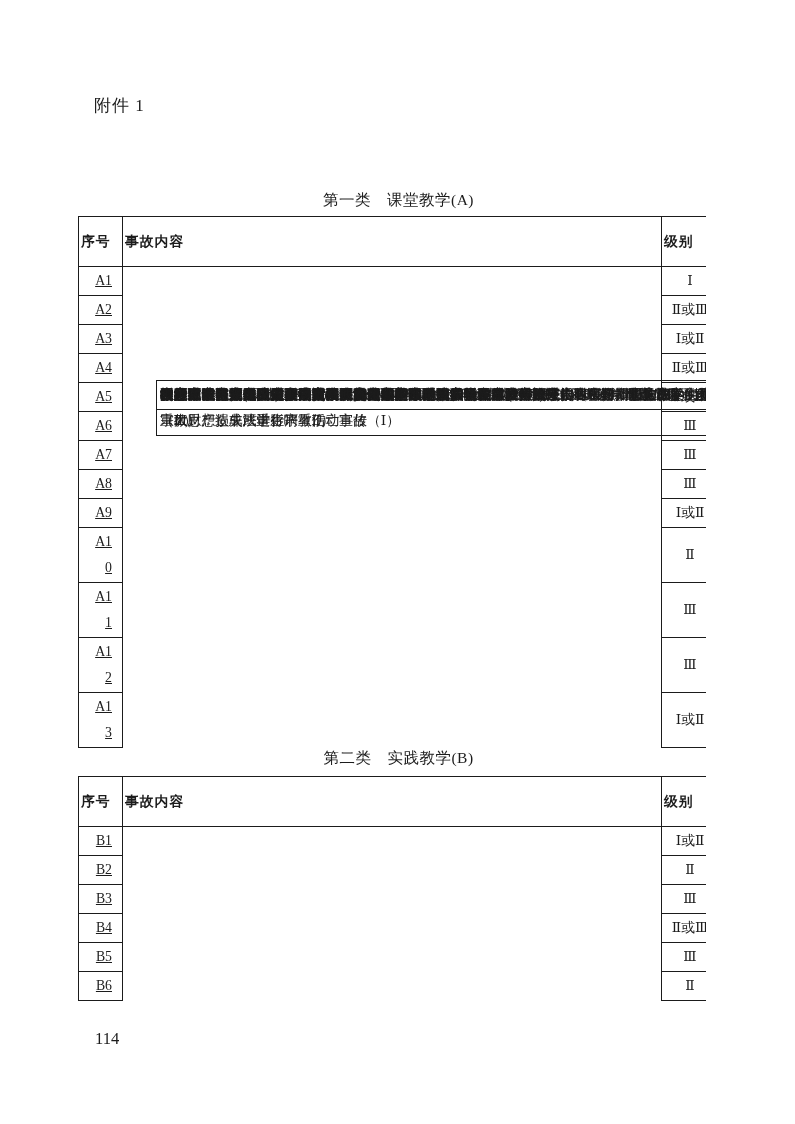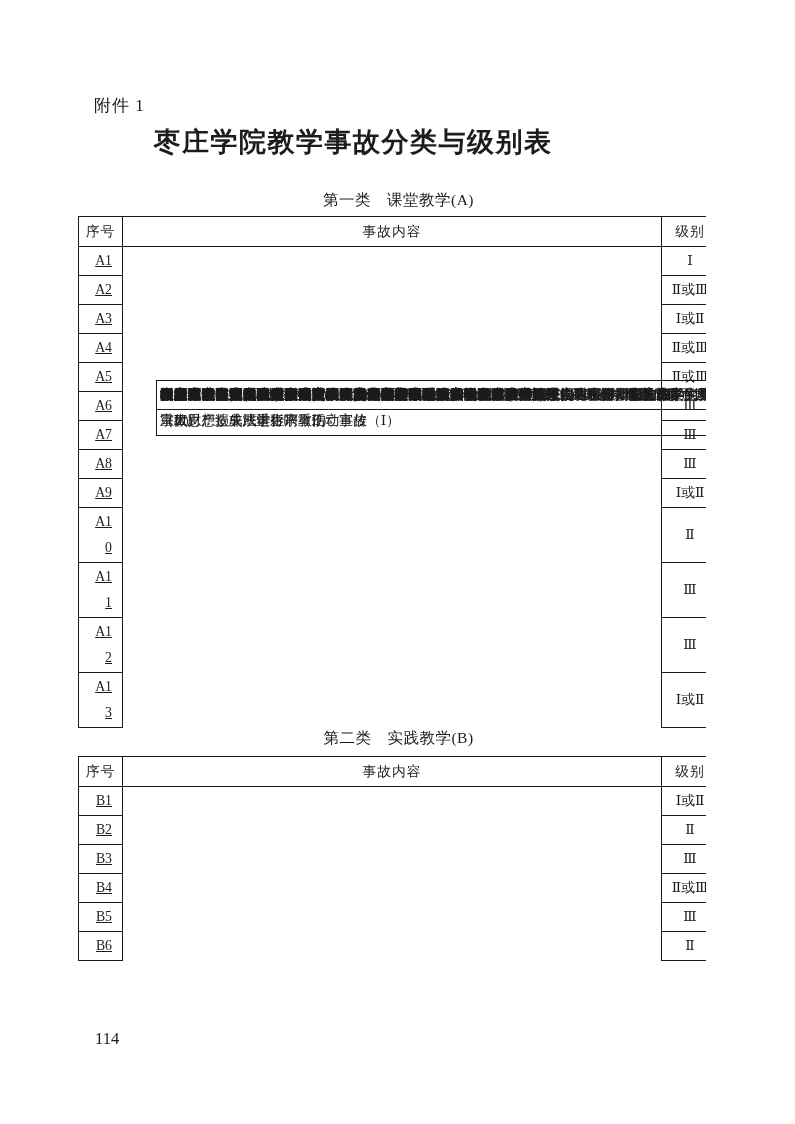--- a/index.html
+++ b/index.html
@@ -58,24 +58,24 @@
   }
   table.acc-table col.c-id { width: 44px; }
   table.acc-table col.c-level { width: 57px; }
   table.acc-table th,
   table.acc-table td {
     border: 1px solid #1b1b1b;
     vertical-align: middle;
     word-break: break-all;
   }
   table.acc-table th {
-    font-weight: normal;
-    text-align: center;
+    font-weight: bold;
+    text-align: left;
     height: 27px;
-    padding: 1px 2px;
+    padding: 11px 2px;
     letter-spacing: 1px;
   }
   table.acc-table td {
     line-height: 26px;
   }
   table.acc-table td.id {
     text-align: right;
     font-family: "Liberation Serif", "DejaVu Serif", serif;
     padding: 1px 10px;
     text-decoration: underline;
@@ -95,21 +95,20 @@
     font-size: 16.5px;
   }
 </style>
 </head>
 <body>
 
 <div class="page">
 
   <div class="attachment">附件 1</div>
 
-  <h1 class="doc-title">枣庄学院教学事故分类与级别表</h1>
 
   <div class="content">
 
     <div class="caption">第一类　课堂教学(A)</div>
 
     <table class="acc-table">
       <colgroup>
           <col class="c-id">
           <col class="c-content">
           <col class="c-level">

